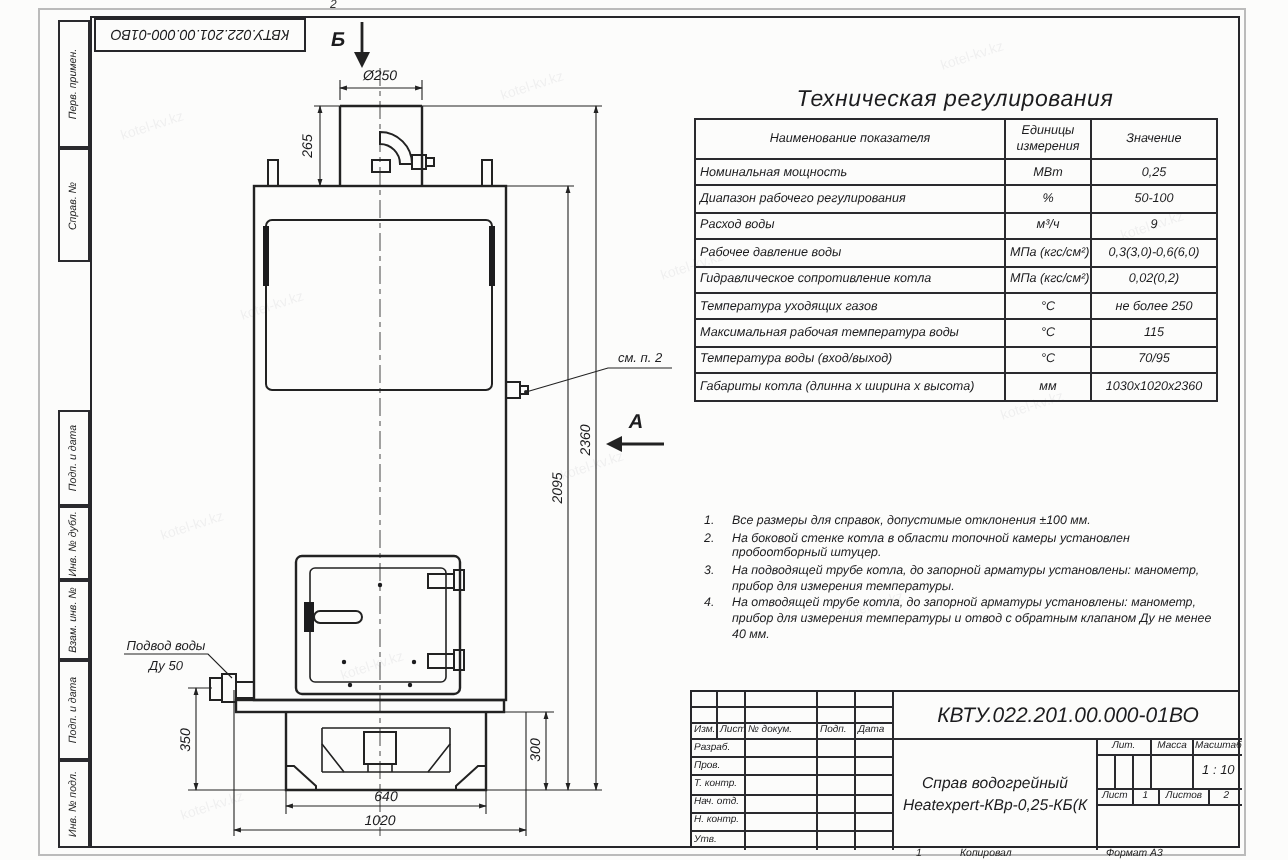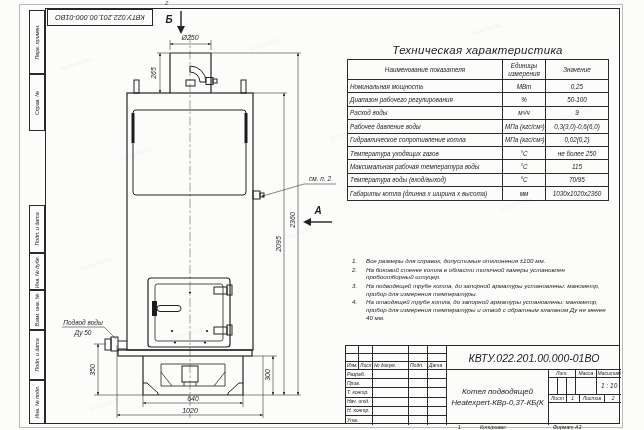--- a/index.html
+++ b/index.html
@@ -209,21 +209,21 @@
       <text x="190" y="412.5" text-anchor="middle">1020</text>
       <text x="320" y="181" text-anchor="middle" font-size="6.5">см. п. 2</text>
       <text x="83" y="325" text-anchor="middle" font-size="6.5">Подвод воды</text>
       <text x="83" y="335" text-anchor="middle" font-size="6.5">Ду 50</text>
       <text x="169" y="23" text-anchor="middle" font-size="10" font-weight="600">Б</text>
       <text x="318" y="214" text-anchor="middle" font-size="10" font-weight="600">А</text>
     </g>
   </svg>
 
   <div class="specwrap">
-    <div class="spectitle">Техническая характеристика</div>
+    <div class="spectitle">Техническая регулирования</div>
     <table class="spec">
       <colgroup>
           <col style="width:155px">
           <col style="width:43px">
           <col style="width:63px">
         </colgroup>
       <thead>
         <tr>
           <th>Наименование показателя</th>
           <th>Единицы измерения</th>
@@ -358,22 +358,22 @@
         </div>
       <div class="row" style="height:9px">
           <div class="cell" style="width:27px;border-bottom:none">Утв.</div>
           <div class="cell" style="width:36px;border-bottom:none"></div>
           <div class="cell" style="width:19px;border-bottom:none"></div>
           <div class="cell" style="width:18px;border-right:none;border-bottom:none"></div>
         </div>
     </div>
     <div class="tb-doc">КВТУ.022.201.00.000-01ВО</div>
     <div class="tb-name">
-      <span>Котел подводящей</span>
-      <span>Heatexpert-КВр-0,37-КБ(К</span>
+      <span>Справ водогрейный</span>
+      <span>Heatexpert-КВр-0,25-КБ(К</span>
     </div>
     <div class="tb-right">
       <div class="row" style="height:8px">
         <div class="cell jc" style="width:27px">Лит.</div>
         <div class="cell jc" style="width:22px">Масса</div>
         <div class="cell jc" style="width:24px;border-right:none">Масштаб</div>
       </div>
       <div class="row" style="height:17px">
         <div class="cell" style="width:9px"></div>
           <div class="cell" style="width:9px"></div>

